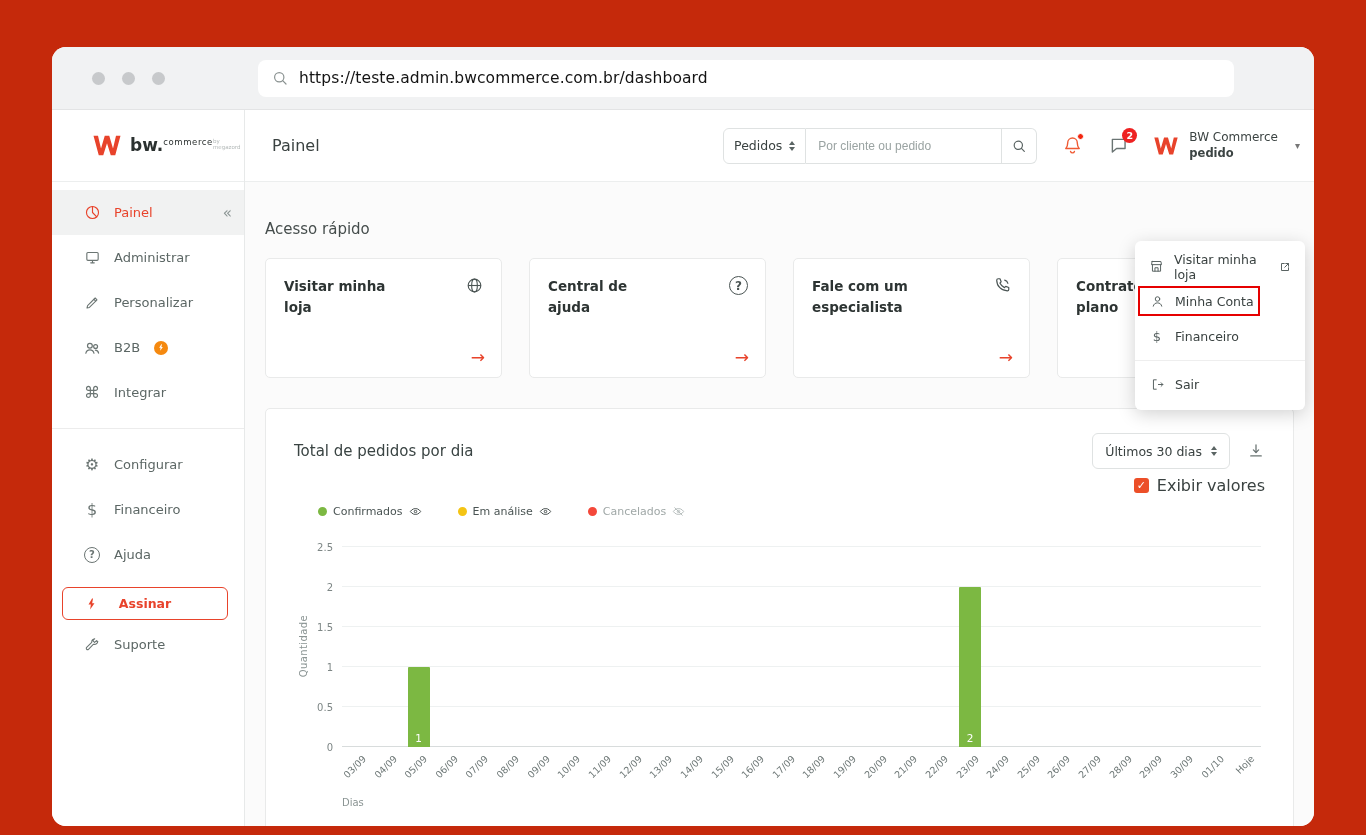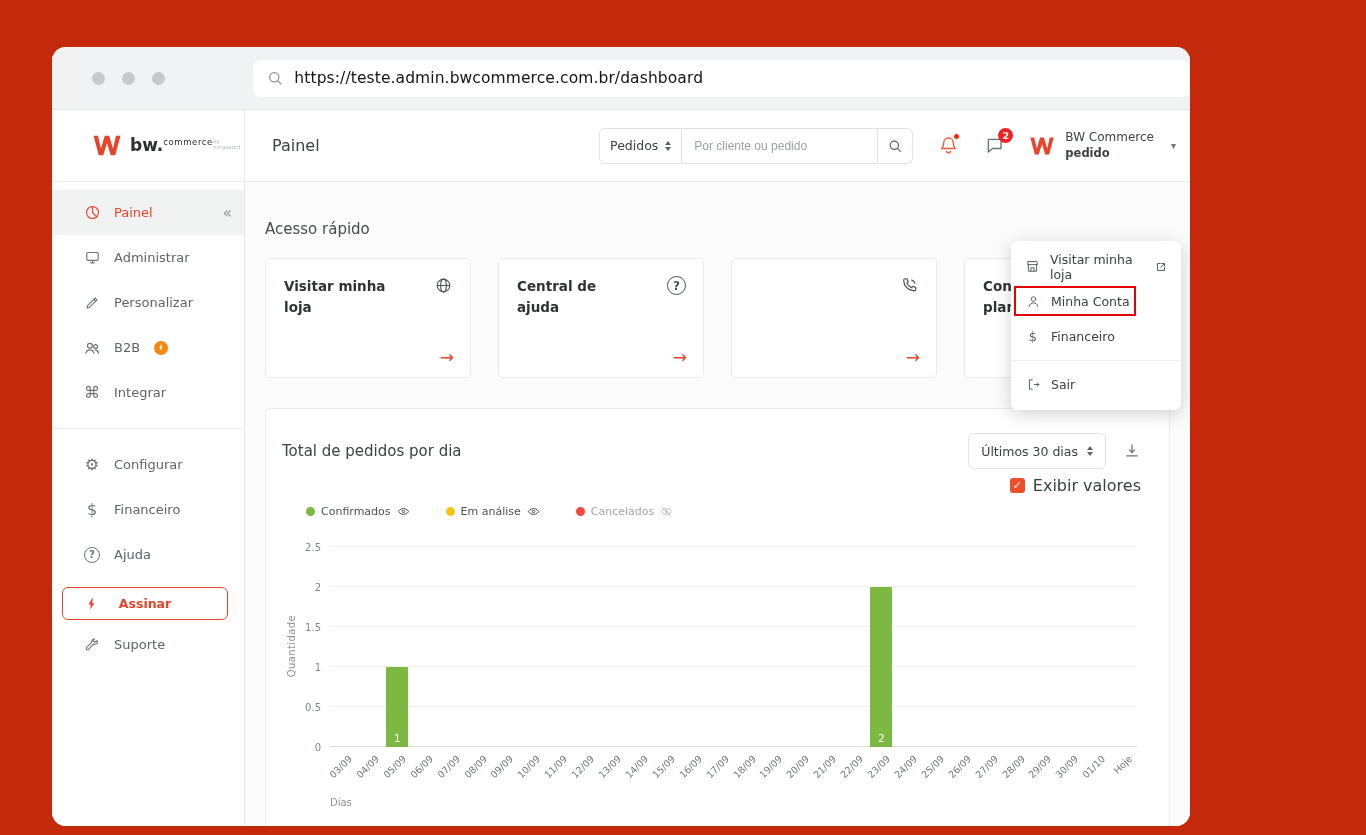--- a/index.html
+++ b/index.html
@@ -2,21 +2,21 @@
 <html><head>
 <meta charset="utf-8">
 <style>
 *{box-sizing:border-box;margin:0;padding:0}
 html,body{width:1366px;height:835px}
 body{background:#c5290b;font-family:"DejaVu Sans","Liberation Sans",sans-serif;position:relative;overflow:hidden}
 svg{display:block}
 .icn svg,.mi svg{stroke:currentColor;fill:none;stroke-width:1.6;stroke-linecap:round;stroke-linejoin:round}
 
 
-.window{position:absolute;left:52px;top:47px;width:1138px;height:779px;background:#fff;border-radius:14px;overflow:hidden;display:flex;flex-direction:column}
+.window{position:absolute;left:52px;top:47px;width:1262px;height:779px;background:#fff;border-radius:14px;overflow:hidden;display:flex;flex-direction:column}
 .chrome{flex:0 0 63px;background:#f1f2f3;display:flex;align-items:center;padding-left:40px;border-bottom:1px solid #e3e4e5}
 .dots{display:flex;gap:17px;width:112px}
 .dot{width:13px;height:13px;border-radius:50%;background:#c7c9cb}
 .urlbar{margin-left:54px;width:976px;height:37px;background:#fff;border-radius:8px;display:flex;align-items:center;padding:0 13px;gap:10px}
 .urlbar .icn{color:#8a9291}
 .url-text{font-size:15.5px;color:#141414;font-weight:500;letter-spacing:.1px}
 
 
 .app{flex:1;display:flex;min-height:0;position:relative}
 .sidebar{width:193px;flex:0 0 193px;background:#fff;border-right:1px solid #e7e9e9;display:flex;flex-direction:column}
@@ -74,21 +74,21 @@
 
 .content{flex:1;background:#fbfbfb;overflow:hidden;padding:0 20px}
 .section-title{margin-top:38px;font-size:15px;color:#454d4c}
 .cards{display:flex;gap:27px;margin-top:20px}
 .card{flex:1;height:120px;background:#fff;border:1px solid #e9eaea;border-radius:5px;padding:17px 18px;position:relative;cursor:pointer}
 .card-title{font-size:13.5px;font-weight:bold;color:#2d3433;line-height:1.55;width:120px}
 .card .top-icn{position:absolute;top:17px;right:17px;width:19px;height:19px;color:#4a5453}
 .card-arrow{position:absolute;right:16px;bottom:10px;color:#e8432b;font-size:17px}
 
 
-.chart-card{margin-top:30px;background:#fff;border:1px solid #e9eaea;border-radius:5px;padding:24px 28px 24px 16px}
+.chart-card{margin-top:30px;background:#fff;border:1px solid #e9eaea;border-radius:5px;padding:24px 28px 24px 28px}
 .chart-head{display:flex;align-items:center;justify-content:space-between;height:36px}
 .chart-title{font-size:15px;color:#3a4443}
 .chart-head-right{display:flex;align-items:center}
 .range-select{height:36px;border:1px solid #dfe2e2;border-radius:6px;background:#fff;display:flex;align-items:center;gap:9px;padding:0 12px;font-size:12.5px;color:#3a4241;cursor:pointer}
 .dl-btn{margin-left:17px;color:#6a7473;cursor:pointer}
 .cbx-row{display:flex;justify-content:flex-end;align-items:center;gap:8px;margin-top:6px;height:20px}
 .cbx{width:15px;height:15px;border-radius:3px;background:#ec4f28;color:#fff;display:flex;align-items:center;justify-content:center;font-size:11px;cursor:pointer}
 .cbx-label{font-size:16px;color:#3a4241}
 .legend{display:flex;gap:36px;margin-top:8px;margin-left:24px;height:16px;align-items:center}
 .legend-item{display:flex;align-items:center;gap:6px;cursor:pointer}
@@ -310,20 +310,21 @@
             <span class="card-arrow">→</span>
           </div>
           <div class="card">
             <div class="card-title">Central de ajuda</div>
             <span class="top-icn">
                 <span class="q-circle" style="width:19px;height:19px;font-size:12px">?</span>
               </span>
             <span class="card-arrow">→</span>
           </div>
           <div class="card">
+            <div class="card-title">Fale com um especialista</div>
             <span class="top-icn">
               <svg width="19" height="19" viewBox="0 0 24 24" style="stroke:currentColor;fill:none;stroke-width:1.5;stroke-linejoin:round;stroke-linecap:round">
                   <path d="M6.5 3.5c-1 0-1.8.8-1.8 1.8 0 7.4 6 13.4 13.4 13.4 1 0 1.8-.8 1.8-1.8v-2.3l-3.8-1.5-1.6 1.6c-2.5-1.2-4.6-3.3-5.8-5.8l1.6-1.6-1.5-3.8H6.5z"></path>
                   <path d="M14.8 5.2c2 .5 3.5 2 4 4"></path>
                 </svg>
             </span>
             <span class="card-arrow">→</span>
           </div>
           <div class="card">
             <div class="card-title">Contrate seu plano</div>

